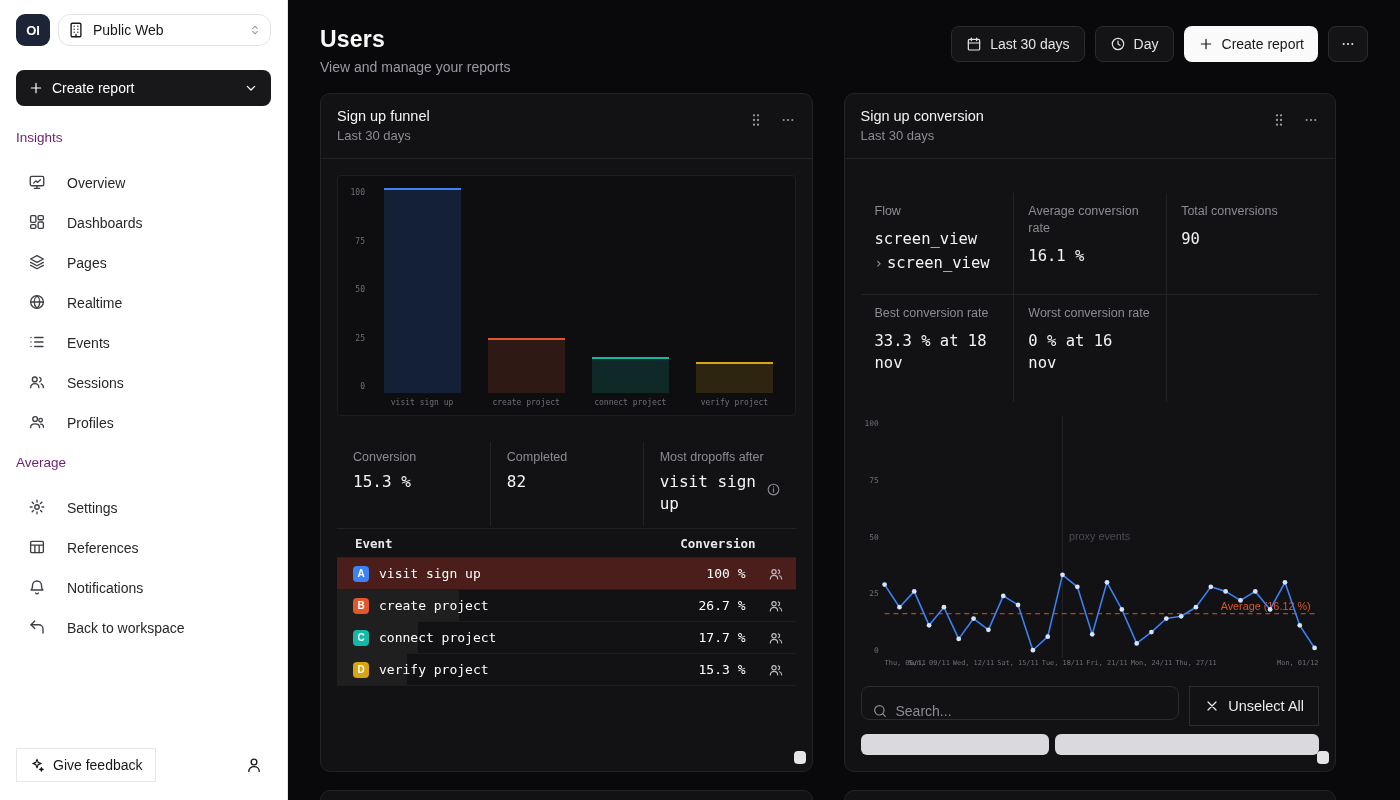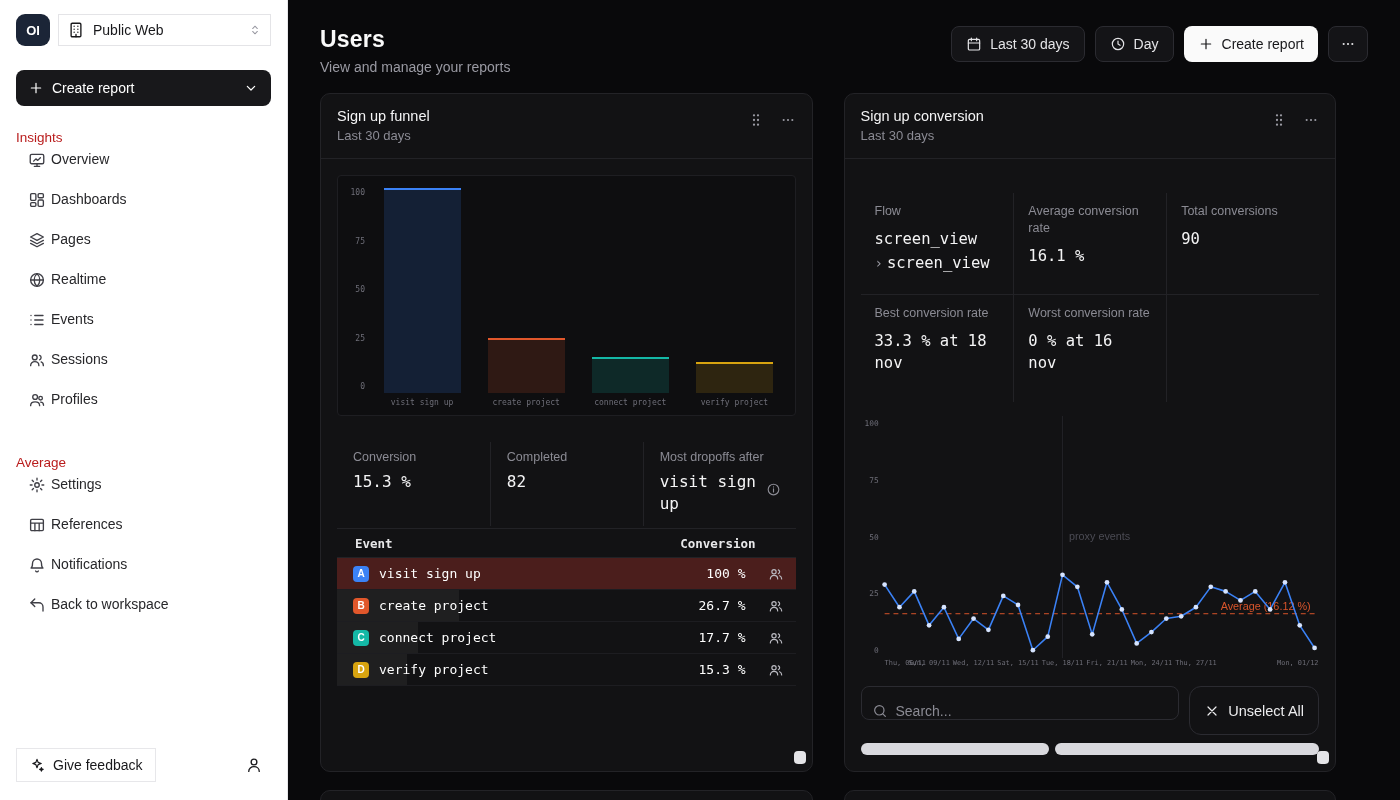--- a/index.html
+++ b/index.html
@@ -5,27 +5,27 @@
   * { margin:0; padding:0; box-sizing:border-box; }
   html,body { width:1400px; height:800px; }
   body { font-family:"Liberation Sans","DejaVu Sans",sans-serif; background:#09090b; color:#fafafa; overflow:hidden; }
   button { font-family:inherit; cursor:pointer; }
   .app { display:flex; width:1400px; height:800px; }
 
   
   .sidebar { width:288px; min-width:288px; background:#ffffff; border-right:1px solid #e7e7ea; color:#18181b; display:flex; flex-direction:column; padding:14px 16px 18px; }
   .ws-row { display:flex; gap:8px; align-items:center; }
   .logo { width:34px; height:32px; border-radius:9px; background:#1b2537; color:#fff; font-weight:700; font-size:13px; display:flex; align-items:center; justify-content:center; border:none; }
-  .ws-select { flex:1; height:32px; border:1px solid #e4e4e7; background:#fff; border-radius:0; display:flex; align-items:center; gap:8px; padding:0 8px; font-size:14px; color:#18181b; }
+  .ws-select { flex:1; height:32px; border:1px solid #e4e4e7; background:#fff; border-radius:12px; display:flex; align-items:center; gap:8px; padding:0 8px; font-size:14px; color:#18181b; }
   .ws-select .spacer { flex:1; }
   .btn-create { margin-top:24px; height:36px; background:#18181b; color:#fff; border:none; border-radius:8px; display:flex; align-items:center; gap:8px; padding:0 12px; font-size:14px; width:100%; }
   .btn-create .grow { flex:1; text-align:left; }
   .nav-section { margin-top:24px; }
-  .nav-section-label { color:#b91c1c; font-size:13.5px; margin-bottom:6px; }
-  .nav-item { height:40px; display:flex; align-items:flex-start; gap:5px; padding:0 12px; font-size:14px; color:#27272a; border-radius:8px; cursor:pointer; }
+  .nav-section-label { color:#701a75; font-size:13.5px; margin-bottom:6px; }
+  .nav-item { height:40px; display:flex; align-items:flex-end; gap:21px; padding:0 12px; font-size:14px; color:#27272a; border-radius:8px; cursor:pointer; }
   .nav-icon { width:18px; height:18px; color:#3f3f46; display:inline-flex; }
   .sidebar-footer { margin-top:auto; display:flex; justify-content:space-between; align-items:center; }
   .btn-feedback { height:34px; border:1px solid #e7e7ea; background:#fff; border-radius:0; display:flex; align-items:center; gap:8px; padding:0 12px; font-size:14px; color:#18181b; }
   .btn-avatar { width:34px; height:34px; border:none; background:transparent; display:flex; align-items:center; justify-content:center; color:#18181b; }
 
   
   .main { flex:1; padding:26px 64px 0 32px; overflow:hidden; position:relative; }
   .main-header { display:flex; justify-content:space-between; align-items:flex-start; margin-right:-32px; }
   .page-title { font-size:23px; font-weight:700; letter-spacing:.2px; }
   .page-subtitle { margin-top:6px; font-size:14px; color:#9a9aa3; }
@@ -95,21 +95,21 @@
   .s-value.wide { max-width:none; }
   .s-flow2 { margin-top:2px; display:flex; align-items:center; gap:4px; }
   .chev { color:#9a9aa3; font-size:14px; }
   .line-chart { margin-top:8px; }
   .line-chart svg { display:block; width:100%; height:262px; }
 
   .search-row { margin-top:14px; display:flex; gap:10px; }
   .search-box { flex:1; height:34px; border:1px solid #2b2b31; border-radius:8px; display:flex; align-items:flex-end; gap:8px; padding:0 10px; color:#8b8b94; background:transparent; }
   .search-box input { flex:1; background:transparent; border:none; outline:none; color:#e4e4e7; font-size:14px; }
   .search-box input::placeholder { color:#8b8b94; }
-  .btn-unselect { height:49px; border:1px solid #2b2b31; background:transparent; color:#ececee; border-radius:12px; display:flex; align-items:center; gap:8px; padding:12px 14px; font-size:14.5px; }
+  .btn-unselect { height:40px; border:1px solid #2b2b31; background:transparent; color:#ececee; border-radius:0; display:flex; align-items:center; gap:8px; padding:12px 14px; font-size:14.5px; }
   .chips-partial { margin-top:8px; display:flex; gap:6px; height:40px; }
   .chip { background:#d9d9de; border-radius:6px; cursor:pointer; }
 </style>
 </head>
 <body>
 
 <div class="app">
 
   <aside class="sidebar">
     <div class="ws-row">

